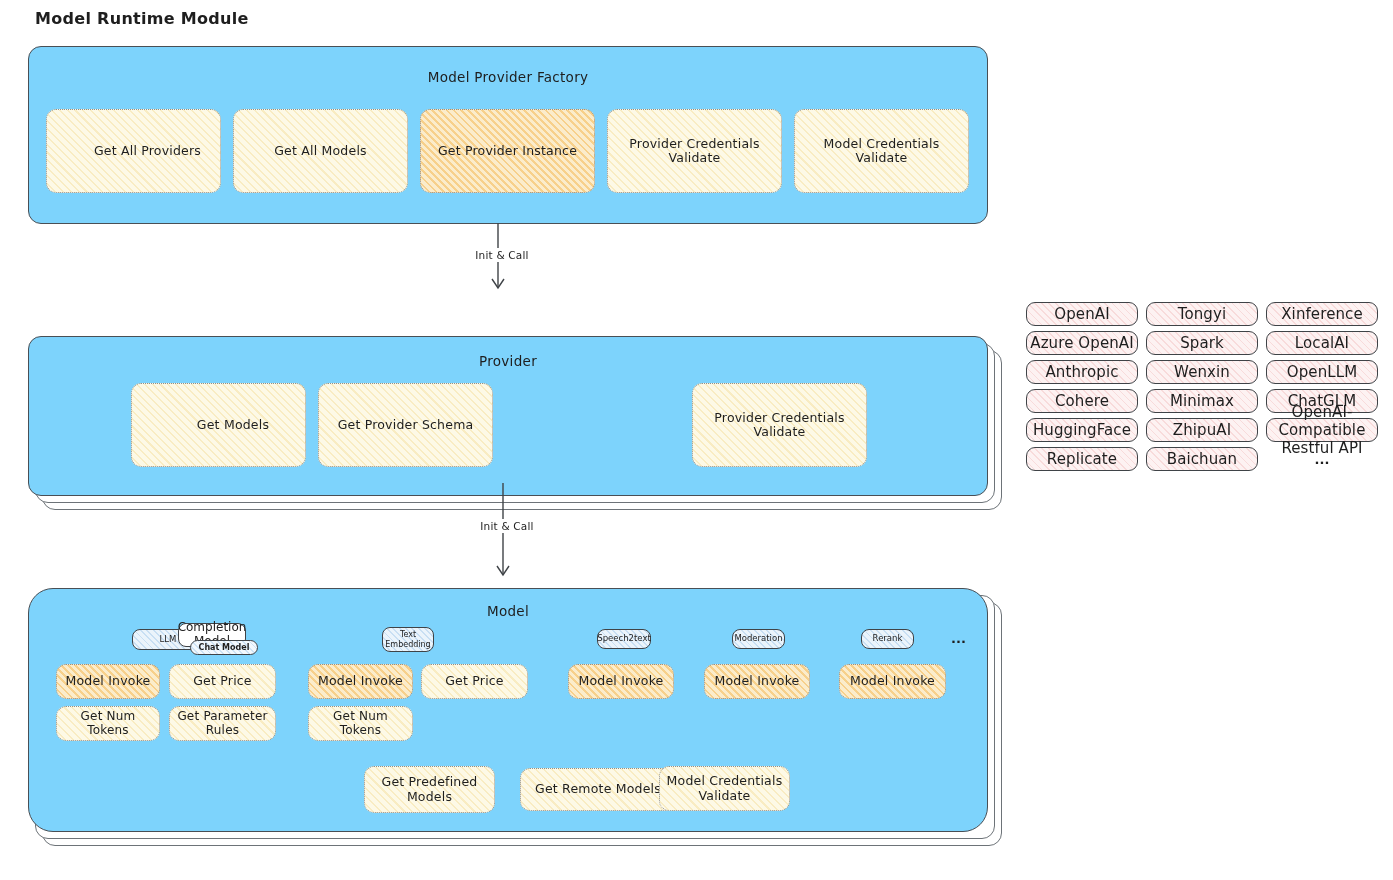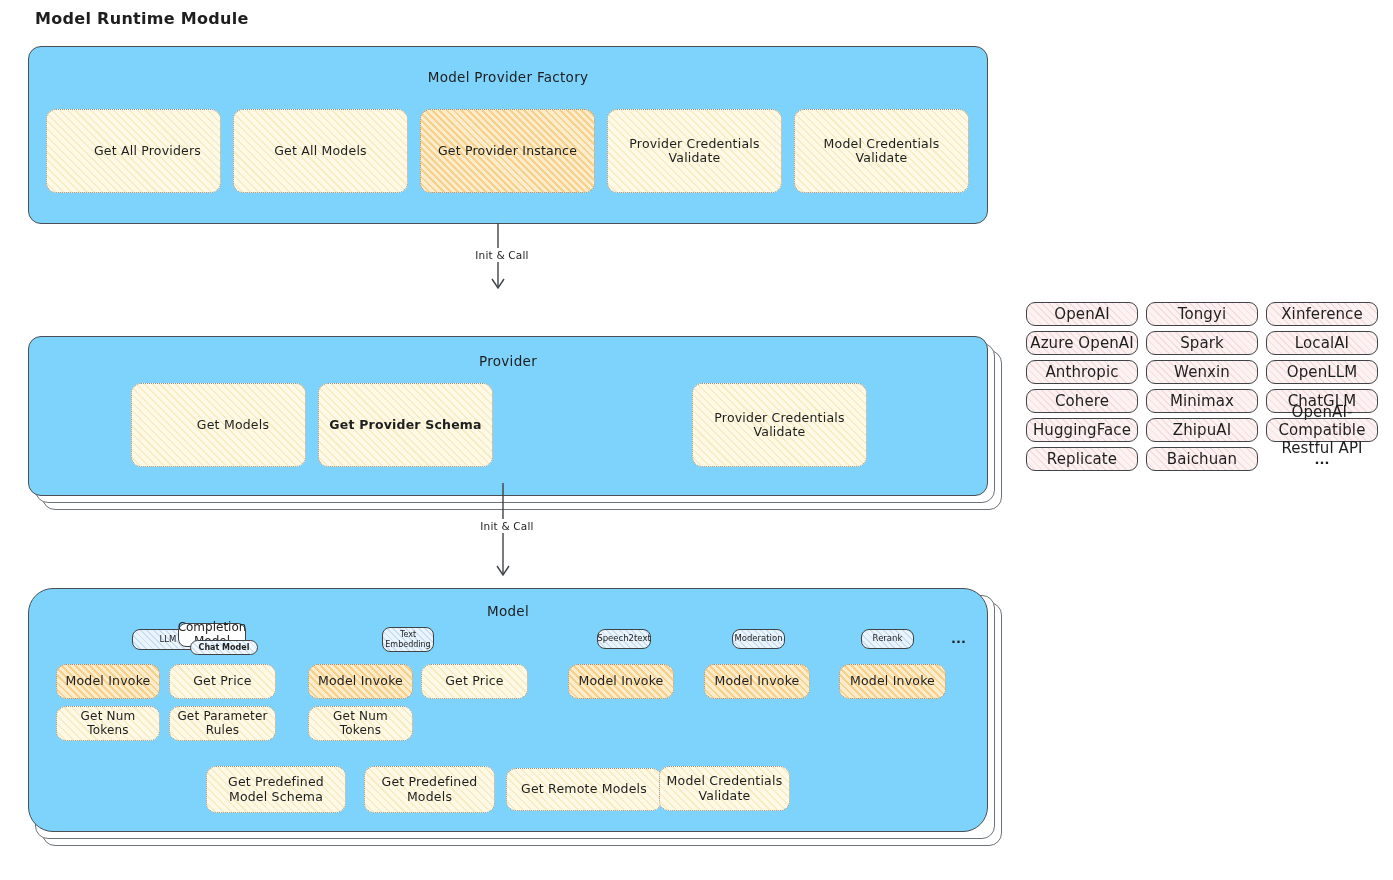--- a/index.html
+++ b/index.html
@@ -86,21 +86,21 @@
 
   <svg class="arrow-svg" style="left:488px;top:223px;" width="20" height="72">
     <line x1="10" y1="0" x2="10" y2="64" stroke="#3f4347" stroke-width="1.4"></line>
     <polyline points="4,56 10,65 16,56" fill="none" stroke="#3f4347" stroke-width="1.4"></polyline>
   </svg>
   <div class="arrow-label" style="left:457px;top:248px;width:82px;">Init &amp; Call</div>
 
   <div class="bigbox stack" style="left:28px;top:300px;width:958px;height:158px;margin-top:36px;">
     <div class="bigbox-title" style="top:16px;">Provider</div>
     <div class="fbox fill-yellow" style="left:102px;top:46px;width:175px;height:84px;padding-left:35px;">Get Models</div>
-    <div class="fbox fill-yellow" style="left:289px;top:46px;width:175px;height:84px;font-weight:bold;">Get Provider Schema</div>
+    <div class="fbox fill-yellow" style="left:289px;top:46px;width:175px;height:84px;">Get Provider Schema</div>
     <div class="fbox fill-yellow" style="left:663px;top:46px;width:175px;height:84px;">Provider Credentials Validate</div>
   </div>
 
   <div class="providers-grid">
 
   <div class="provider-pill">OpenAI</div>
       <div class="provider-pill">Tongyi</div>
       <div class="provider-pill">Xinference</div>
       <div class="provider-pill">Azure OpenAI</div>
       <div class="provider-pill">Spark</div>
@@ -142,19 +142,18 @@
     <div class="fbox fill-orange" style="left:279px;top:75px;width:105px;height:35px;">Model Invoke</div>
     <div class="fbox fill-yellow" style="left:392px;top:75px;width:107px;height:35px;">Get Price</div>
     <div class="fbox fill-orange" style="left:539px;top:75px;width:106px;height:35px;">Model Invoke</div>
     <div class="fbox fill-orange" style="left:675px;top:75px;width:106px;height:35px;">Model Invoke</div>
     <div class="fbox fill-orange" style="left:810px;top:75px;width:107px;height:35px;">Model Invoke</div>
 
     <div class="fbox fill-yellow" style="left:27px;top:117px;width:104px;height:35px;font-size:12px;">Get Num Tokens</div>
     <div class="fbox fill-yellow" style="left:140px;top:117px;width:107px;height:35px;font-size:12px;">Get Parameter Rules</div>
     <div class="fbox fill-yellow" style="left:279px;top:117px;width:105px;height:35px;font-size:12px;">Get Num Tokens</div>
 
-    <div class="fbox fill-yellow" style="left:177px;top:177px;width:140px;height:47px;">Get Predefined Model Schema</div>
     <div class="fbox fill-yellow" style="left:335px;top:177px;width:131px;height:47px;">Get Predefined Models</div>
-    <div class="fbox fill-yellow" style="left:477px;top:179px;width:156px;height:43px;">Get Remote Models</div>
+    <div class="fbox fill-yellow" style="left:491px;top:179px;width:156px;height:43px;">Get Remote Models</div>
     <div class="fbox fill-yellow" style="left:630px;top:177px;width:131px;height:45px;">Model Credentials Validate</div>
   </div>
 
 </div>
 
 </body></html>

